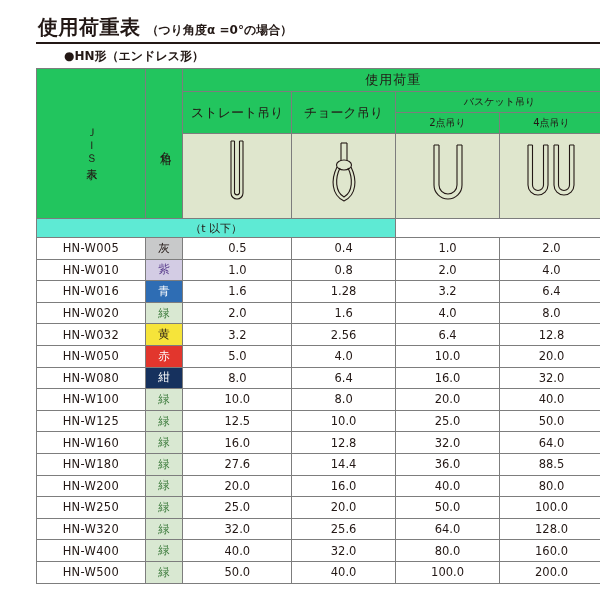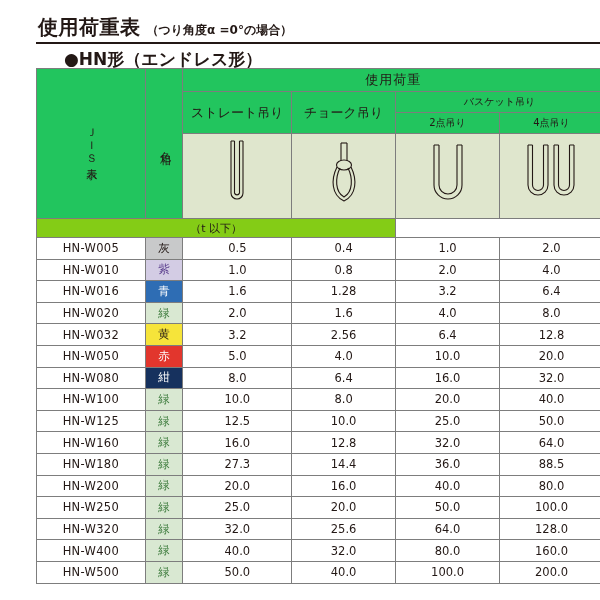--- a/index.html
+++ b/index.html
@@ -47,21 +47,21 @@
     left: 16px;
     top: 42px;
     width: 568px;
     height: 2px;
     background: #231815;
   }
   .subtitle {
     position: absolute;
     left: 44px;
     top: 48px;
-    font-size: 17px;
+    font-size: 12px;
     font-weight: bold;
     text-align: center;
   }
 
   
   table.main {
     position: absolute;
     left: 16px;
     top: 68px;
     width: 568px;
@@ -112,21 +112,21 @@
     writing-mode: vertical-rl;
     text-orientation: upright;
     display: inline-block;
     letter-spacing: 2px;
   }
   .pic-row td {
     height: 84px;
     background: #dfe6cd;
   }
   .tunit {
-    background: #84cc16;
+    background: #5eead4;
     height: 18px;
     font-size: 11px;
   }
   .data-row td {
     height: 20.6px;
     background: #ffffff;
     font-size: 11.5px;
   }
   .code-cell {
     font-size: 10.5px;
@@ -298,21 +298,21 @@
           <td class="code-cell">HN-W160</td>
           <td class="color-cell" style="background:#d9e8d2;color:#3b7a3b;">緑</td>
           <td class="">16.0</td>
           <td class="">12.8</td>
           <td class="">32.0</td>
           <td class="">64.0</td>
         </tr>
         <tr class="data-row">
           <td class="code-cell">HN-W180</td>
           <td class="color-cell" style="background:#d9e8d2;color:#3b7a3b;">緑</td>
-          <td class="">27.3</td>
+          <td class="">27.6</td>
           <td class="">14.4</td>
           <td class="">36.0</td>
           <td class="">88.5</td>
         </tr>
         <tr class="data-row">
           <td class="code-cell">HN-W200</td>
           <td class="color-cell" style="background:#d9e8d2;color:#3b7a3b;">緑</td>
           <td class="">20.0</td>
           <td class="">16.0</td>
           <td class="">40.0</td>

